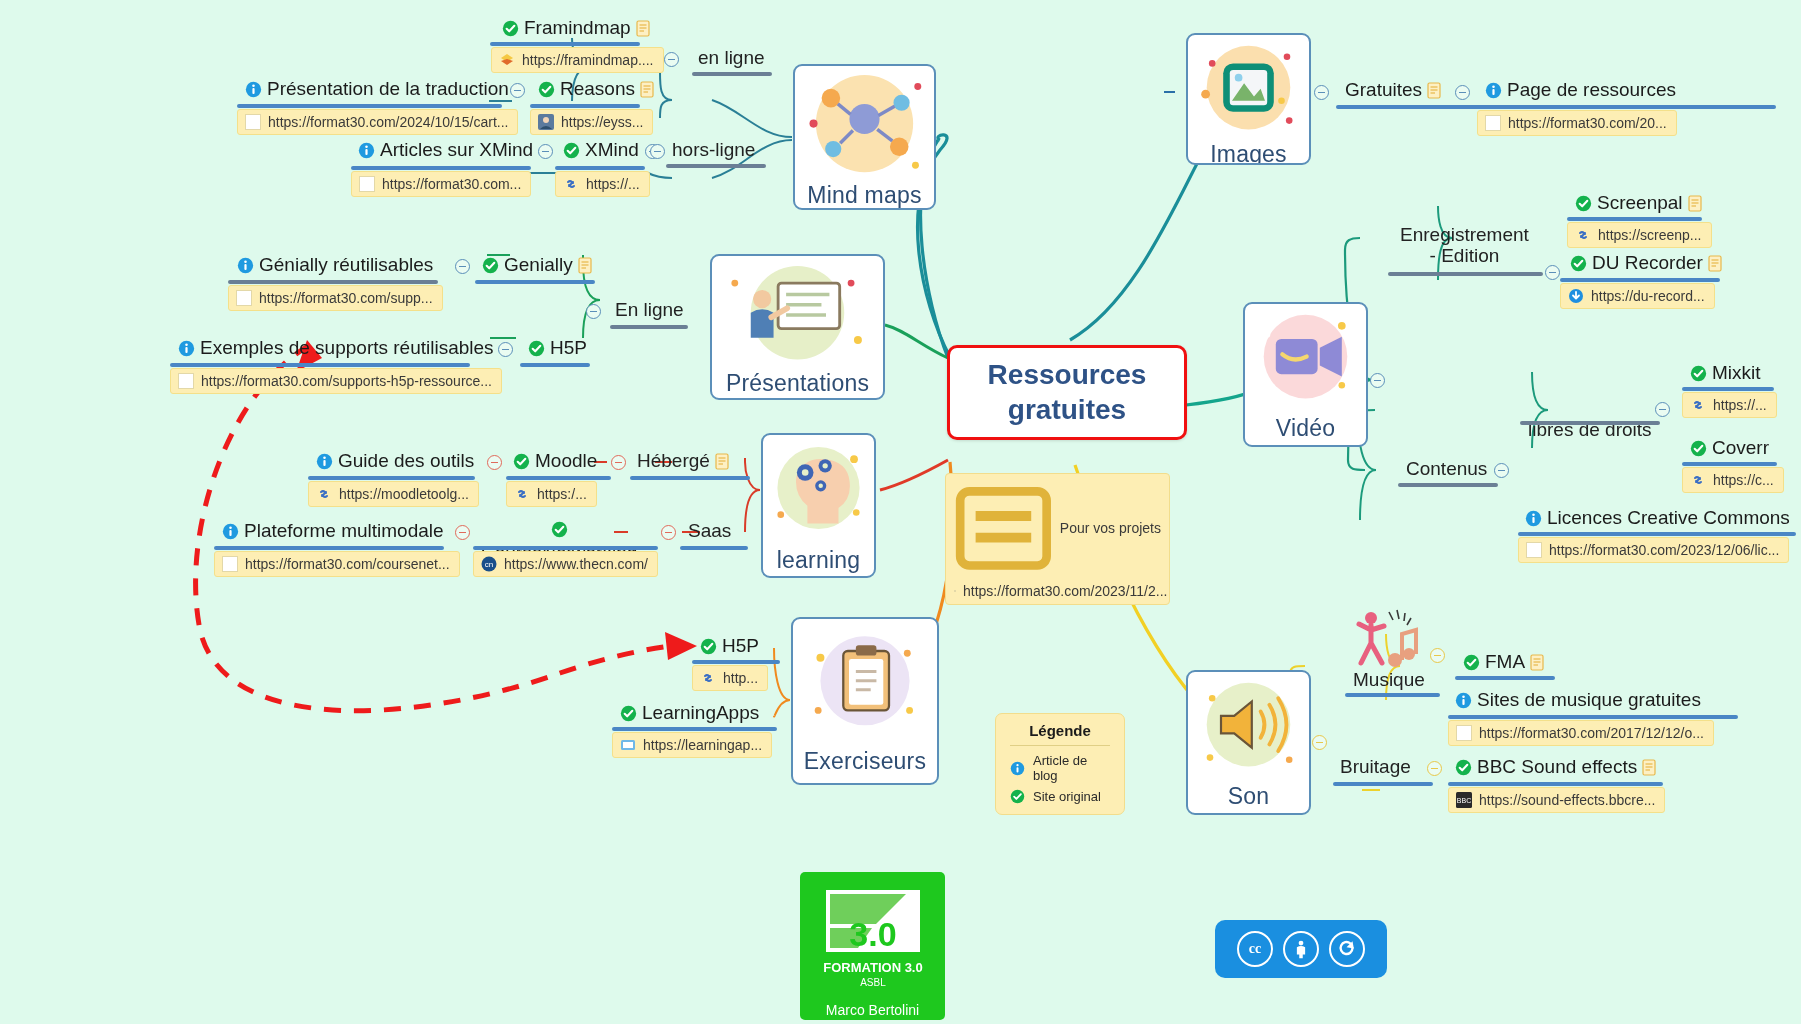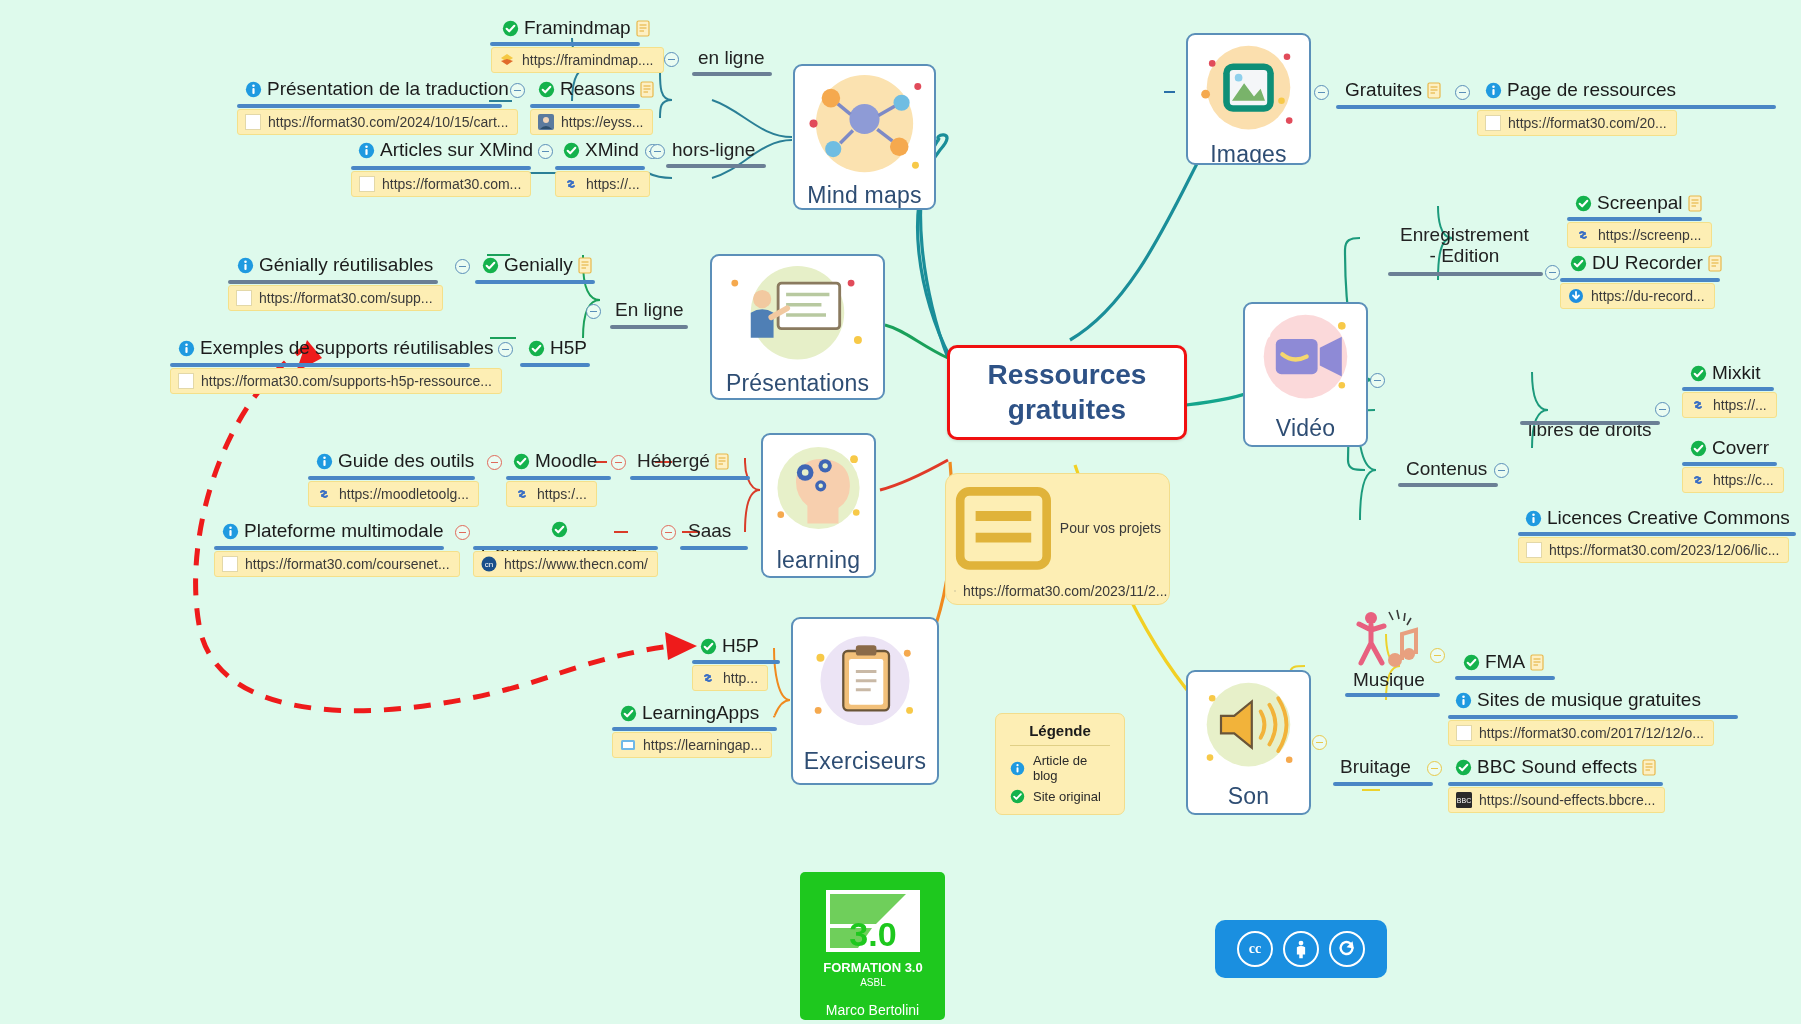--- a/index.html
+++ b/index.html
@@ -70,21 +70,21 @@
     box-shadow: 0 1px 3px rgba(0,0,0,.12);
   }
   #central .ctext {
     font-size: 28px; font-weight: bold; color: #2e5286; line-height: 1.22;
     text-align: center; padding: 0 18px;
   }
 
   
   #projects-note {
     position: absolute; background: #fdeeb4; border: 1px solid #f2dd8c;
-    border-radius: 12px; padding: 5px 8px; font-size: 14px; color: #3a3a3a;
+    border-radius: 4px; padding: 5px 8px; font-size: 14px; color: #3a3a3a;
   }
   #projects-note .row { display: flex; align-items: center; gap: 7px; white-space: nowrap; }
   #projects-note .row + .row { margin-top: 5px; }
 
   
   #legend {
     position: absolute; background: #fdeeb4; border: 1px solid #f2dd8c;
     border-radius: 7px; padding: 8px 14px 10px;
   }
   #legend .ltitle { font-size: 15px; font-weight: bold; color: #1b1b1b; text-align: center; }

